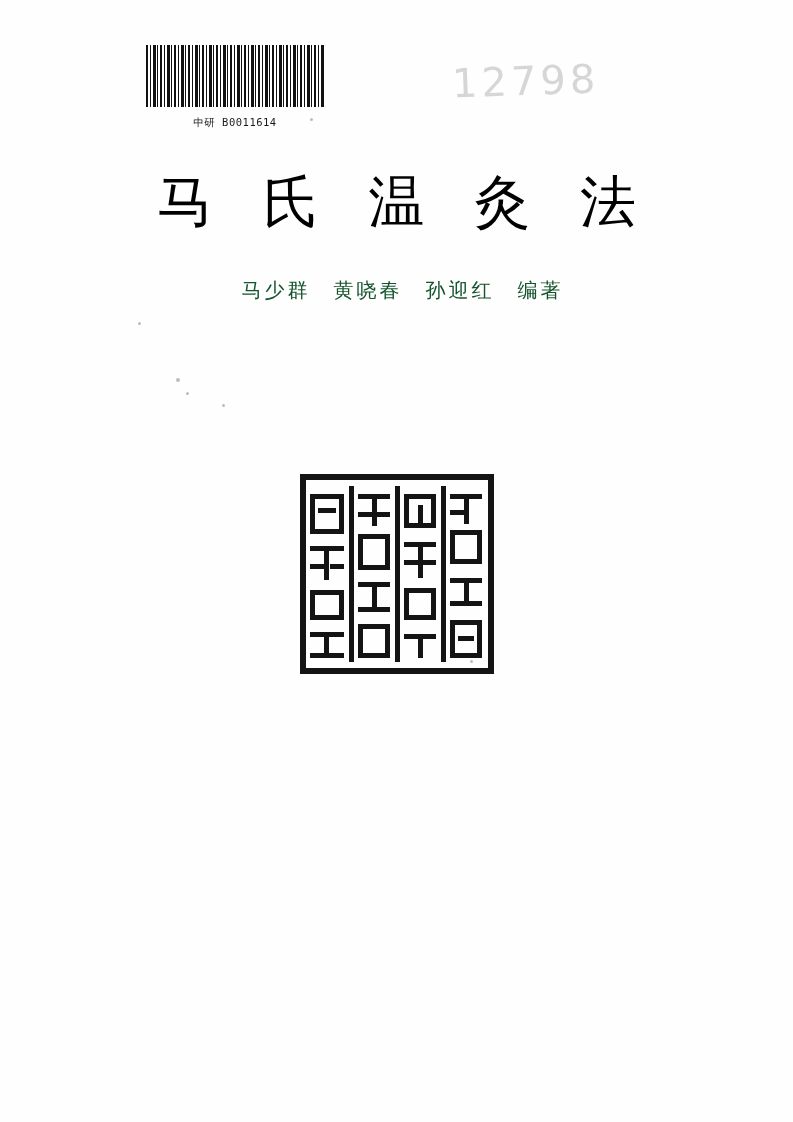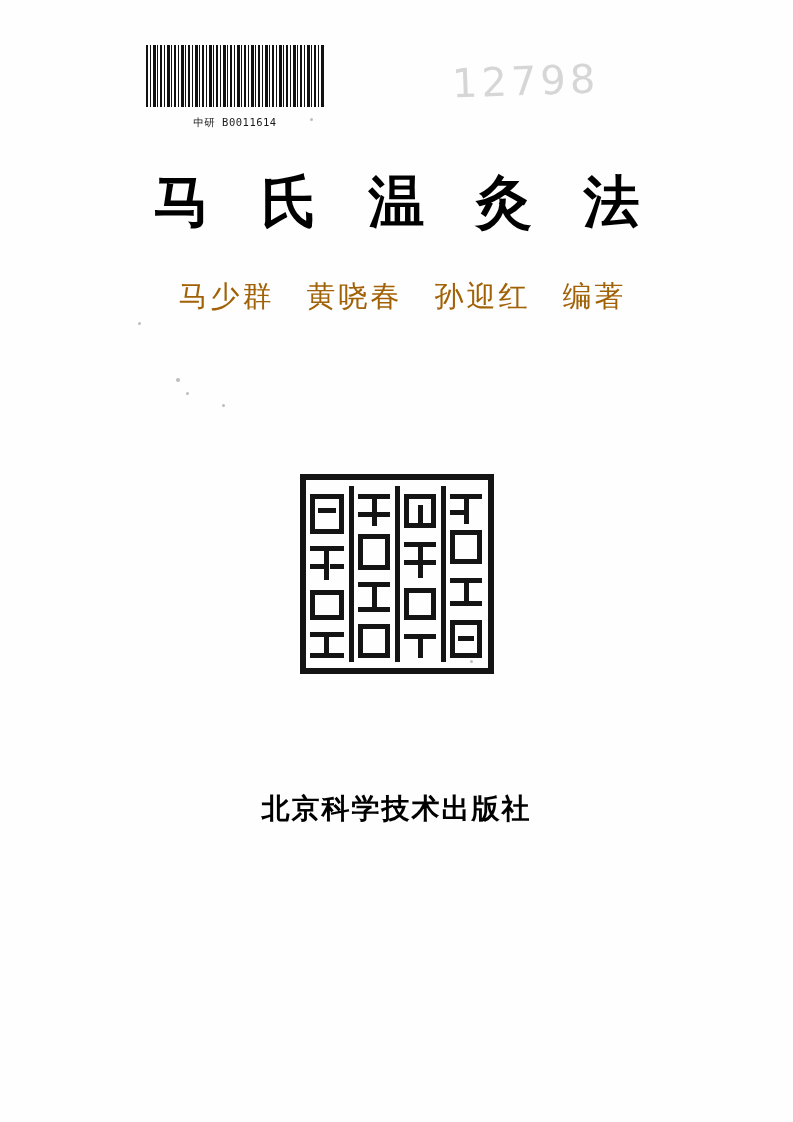--- a/index.html
+++ b/index.html
@@ -69,37 +69,37 @@
   }
 
   
   .title {
     position: absolute;
     left: 0;
     right: 0;
     top: 165px;
     text-align: center;
     font-family: "DejaVu Sans", "Liberation Sans", sans-serif;
-    font-weight: bold;
+    font-weight: normal;
     font-size: 56px;
     letter-spacing: 16px;
     text-indent: 16px;
     color: #000;
   }
 
   
   .authors {
     position: absolute;
     left: 12px;
     right: 0;
     top: 277px;
     text-align: center;
-    font-size: 29px;
+    font-size: 20px;
     letter-spacing: 3px;
-    color: #a16207;
+    color: #14532d;
   }
 
   
   .seal-wrap {
     position: absolute;
     left: 0;
     right: 0;
     top: 460px;
     display: flex;
     justify-content: center;
@@ -223,21 +223,20 @@
           <rect x="158" y="160" width="32" height="5"></rect>
           <rect x="158" y="160" width="5" height="38"></rect>
           <rect x="185" y="160" width="5" height="38"></rect>
           <rect x="158" y="193" width="32" height="5"></rect>
           <rect x="166" y="176" width="16" height="5"></rect>
         </g>
       </svg>
     </div>
   </div>
 
-  <div class="publisher">北京科学技术出版社</div>
 
   <div class="speck" style="left:138px; top:322px; width:3px; height:3px;"></div>
   <div class="speck" style="left:176px; top:378px; width:4px; height:4px;"></div>
   <div class="speck" style="left:186px; top:392px; width:3px; height:3px;"></div>
   <div class="speck" style="left:222px; top:404px; width:3px; height:3px;"></div>
   <div class="speck" style="left:470px; top:660px; width:3px; height:3px;"></div>
   <div class="speck" style="left:310px; top:118px; width:3px; height:3px;"></div>
 
 </div>
 

